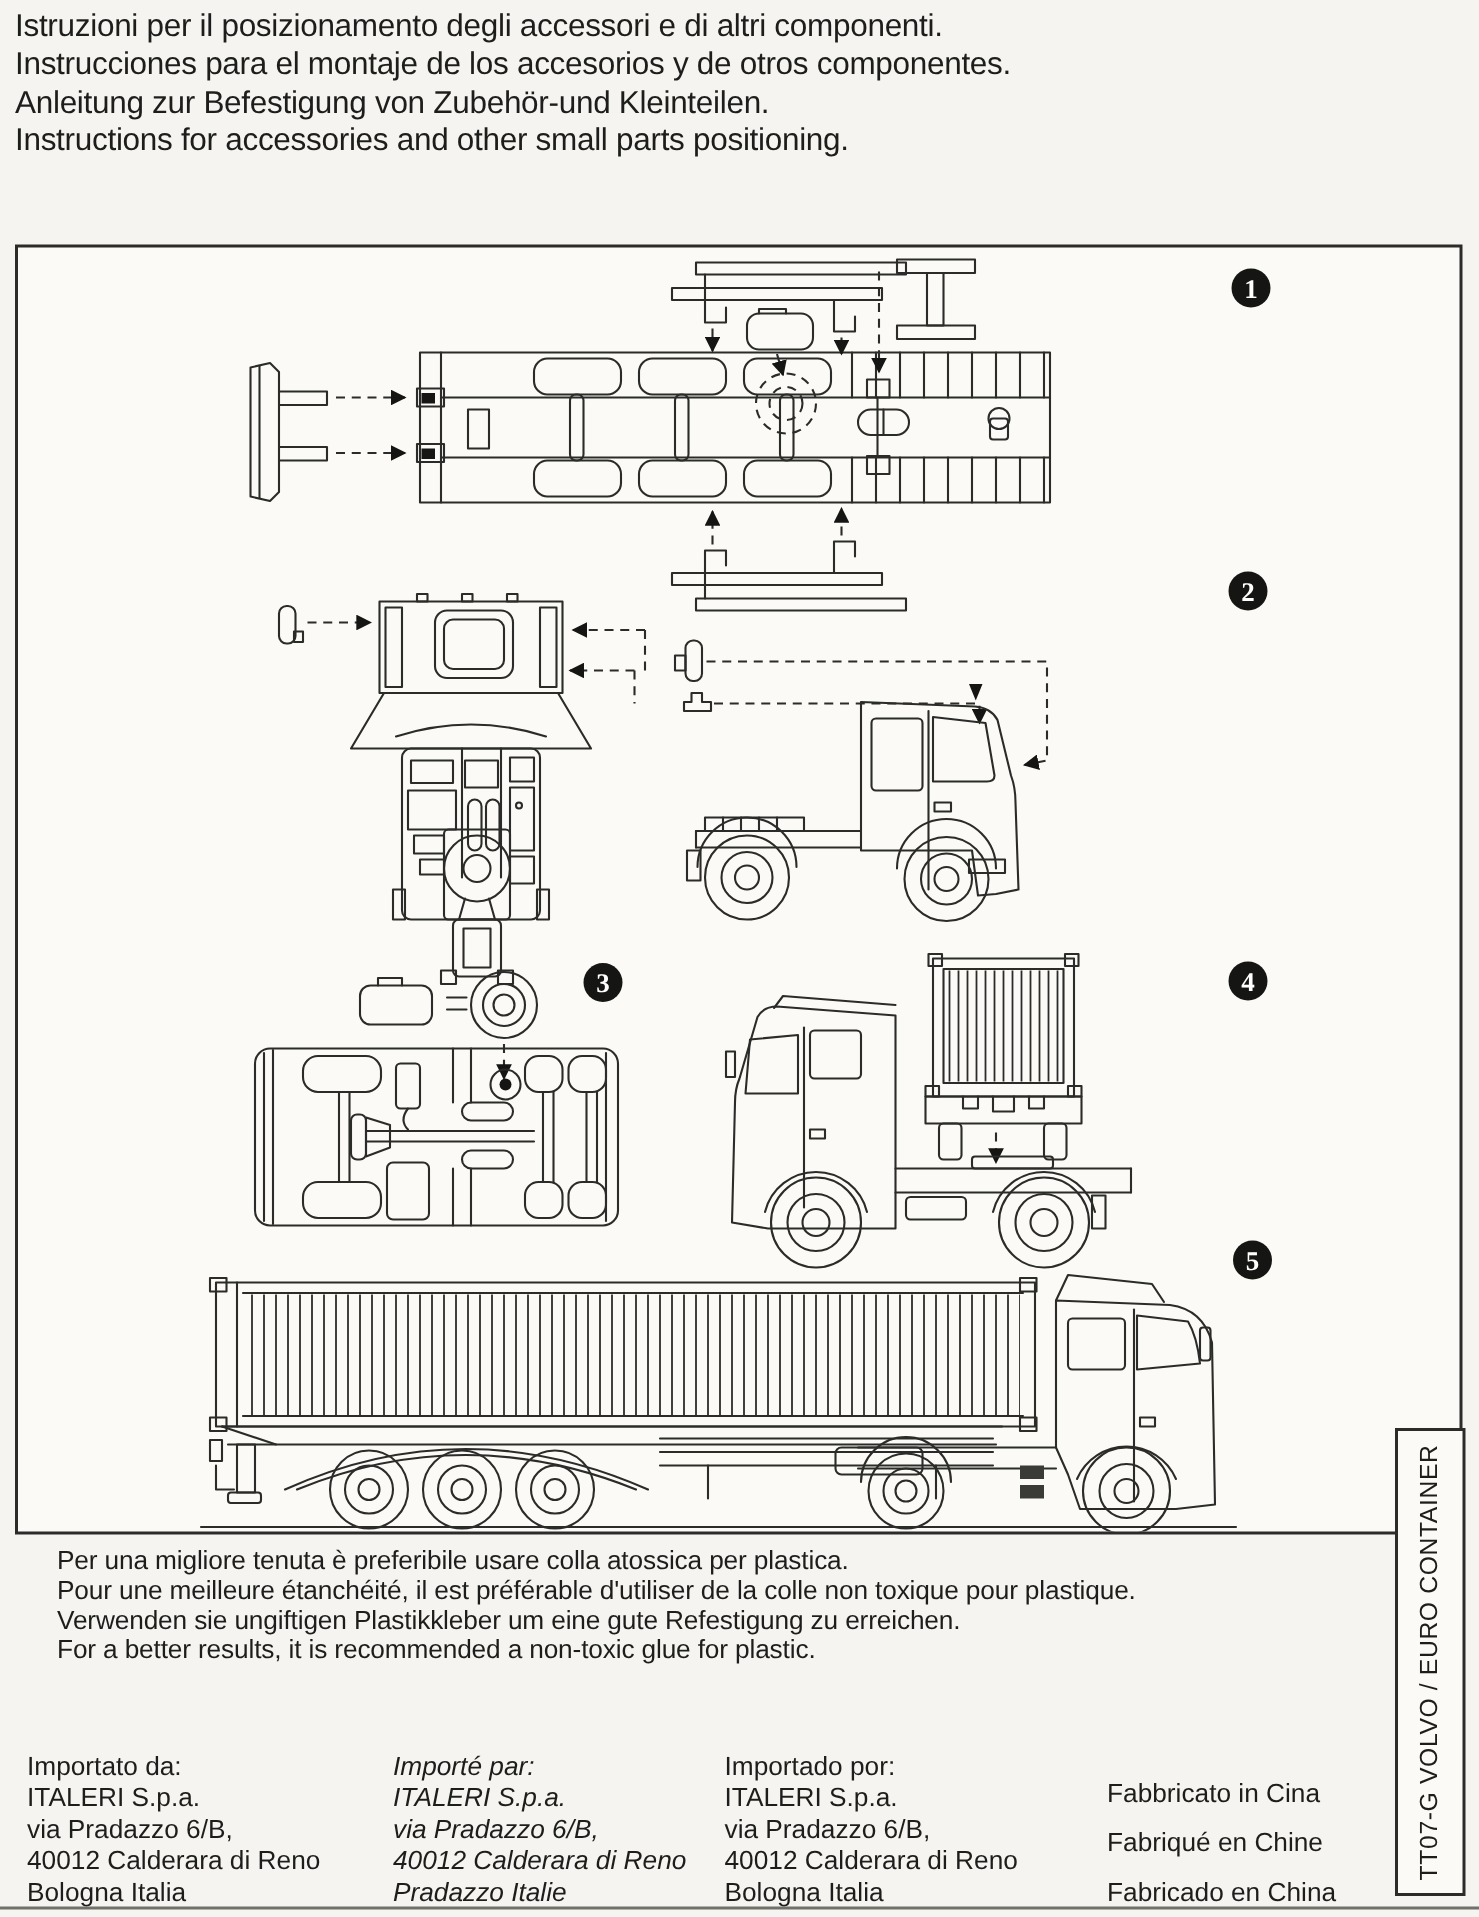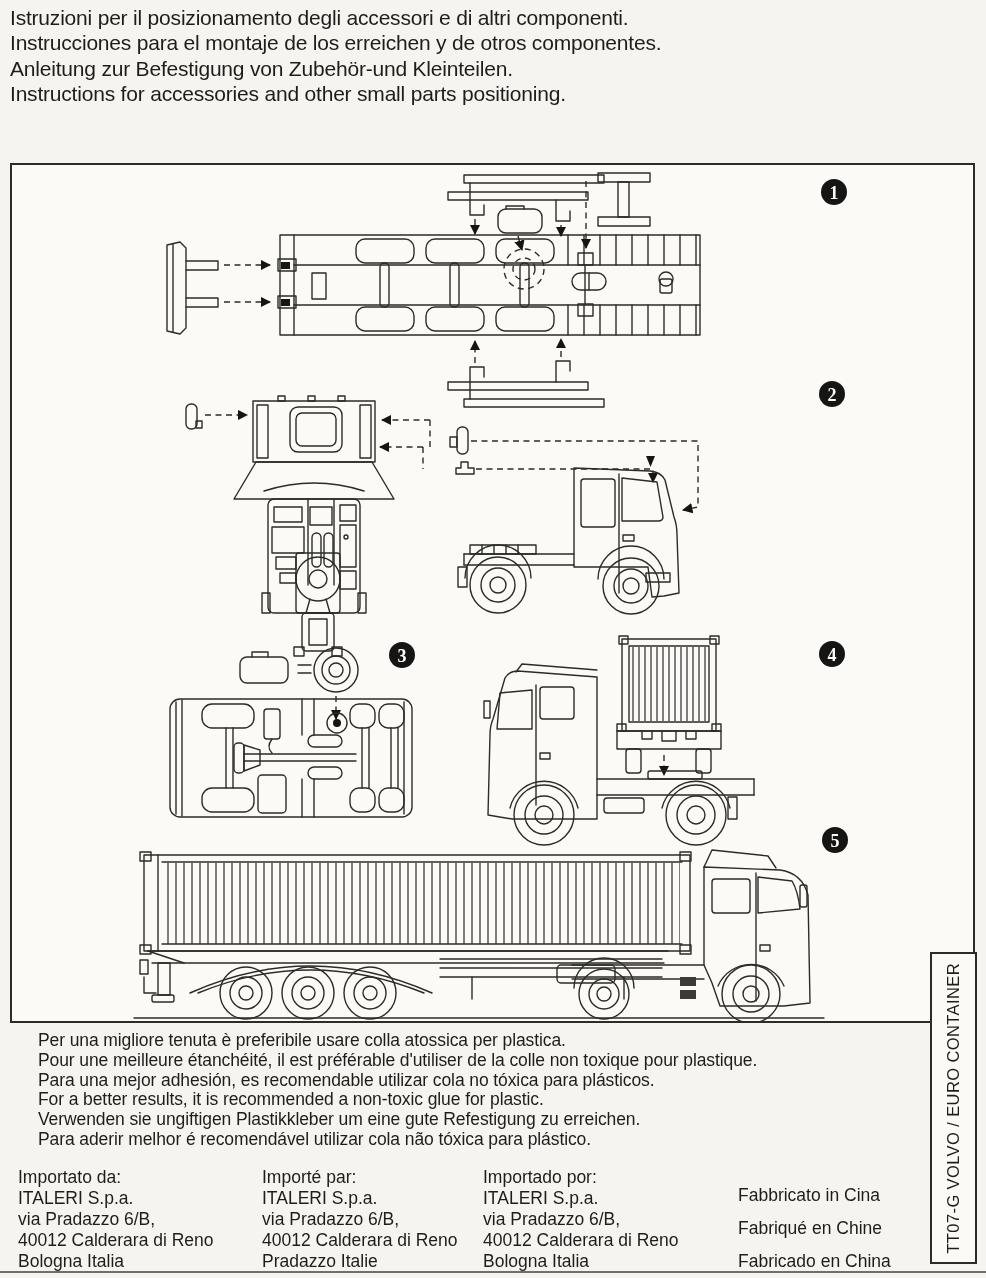--- a/index.html
+++ b/index.html
@@ -25,32 +25,32 @@
     display:flex; align-items:center; justify-content:center; z-index:5;
   }
   .kit-label-text {
     writing-mode:vertical-rl; transform:rotate(180deg);
     font-size:16.5px; letter-spacing:0.4px; white-space:nowrap; color:#1d1d1b;
   }
   .glue-note { position:absolute; left:18px; top:1031px; font-size:17.5px; line-height:19.8px; letter-spacing:-0.1px; }
   .glue-note div { white-space:nowrap;margin-left:20px; }
   .importers { position:absolute; left:0; top:1167px; width:986px; height:104px; font-size:17.5px; }
   .imp-col { position:absolute; top:0; line-height:21px; }
-  .imp-col.c1 { left:18px; } .imp-col.c2 { left:262px; } .imp-col.c3 { left:483px; }
+  .imp-col.c1 { left:18px; } .imp-col.c2 { left:262px;font-style:italic; } .imp-col.c3 { left:483px; }
   .made-in { position:absolute; left:738px; top:12px; line-height:33px; }
   .bottom-rule { position:absolute; left:0; top:1271px; width:986px; height:2px; background:#71706b; }
 </style>
 </head>
 <body>
 
 <div class="page">
 
   <div class="header">
     <div>Istruzioni per il posizionamento degli accessori e di altri componenti.</div>
-    <div>Instrucciones para el montaje de los erreichen y de otros componentes.</div>
+    <div>Instrucciones para el montaje de los accesorios y de otros componentes.</div>
     <div>Anleitung zur Befestigung von Zubehör-und Kleinteilen.</div>
     <div>Instructions for accessories and other small parts positioning.</div>
   </div>
 
   <div class="diagram-box">
     <svg width="961" height="856" viewBox="0 0 961 856">
       <defs>
         <marker id="arw" viewBox="0 0 10 10" refX="9" refY="5" markerWidth="7.5" markerHeight="7.5" orient="auto-start-reverse">
           <path d="M0,0 L10,5 L0,10 z" fill="#151513"></path>
         </marker>
@@ -390,24 +390,22 @@
     </svg>
   </div>
 
   <div class="kit-label">
     <div class="kit-label-text">TT07-G VOLVO / EURO CONTAINER</div>
   </div>
 
   <div class="glue-note">
     <div>Per una migliore tenuta è preferibile usare colla atossica per plastica.</div>
     <div>Pour une meilleure étanchéité, il est préférable d'utiliser de la colle non toxique pour plastique.</div>
-    <div>Para una mejor adhesión, es recomendable utilizar cola no tóxica para plásticos.</div>
+    <div>Verwenden sie ungiftigen Plastikkleber um eine gute Refestigung zu erreichen.</div>
     <div>For a better results, it is recommended a non-toxic glue for plastic.</div>
-    <div>Verwenden sie ungiftigen Plastikkleber um eine gute Refestigung zu erreichen.</div>
-    <div>Para aderir melhor é recomendável utilizar cola não tóxica para plástico.</div>
   </div>
 
   <div class="importers">
     <div class="imp-col c1">
       <div>Importato da:</div>
       <div>ITALERI S.p.a.</div>
       <div>via Pradazzo 6/B,</div>
       <div>40012 Calderara di Reno</div>
       <div>Bologna Italia</div>
     </div>

